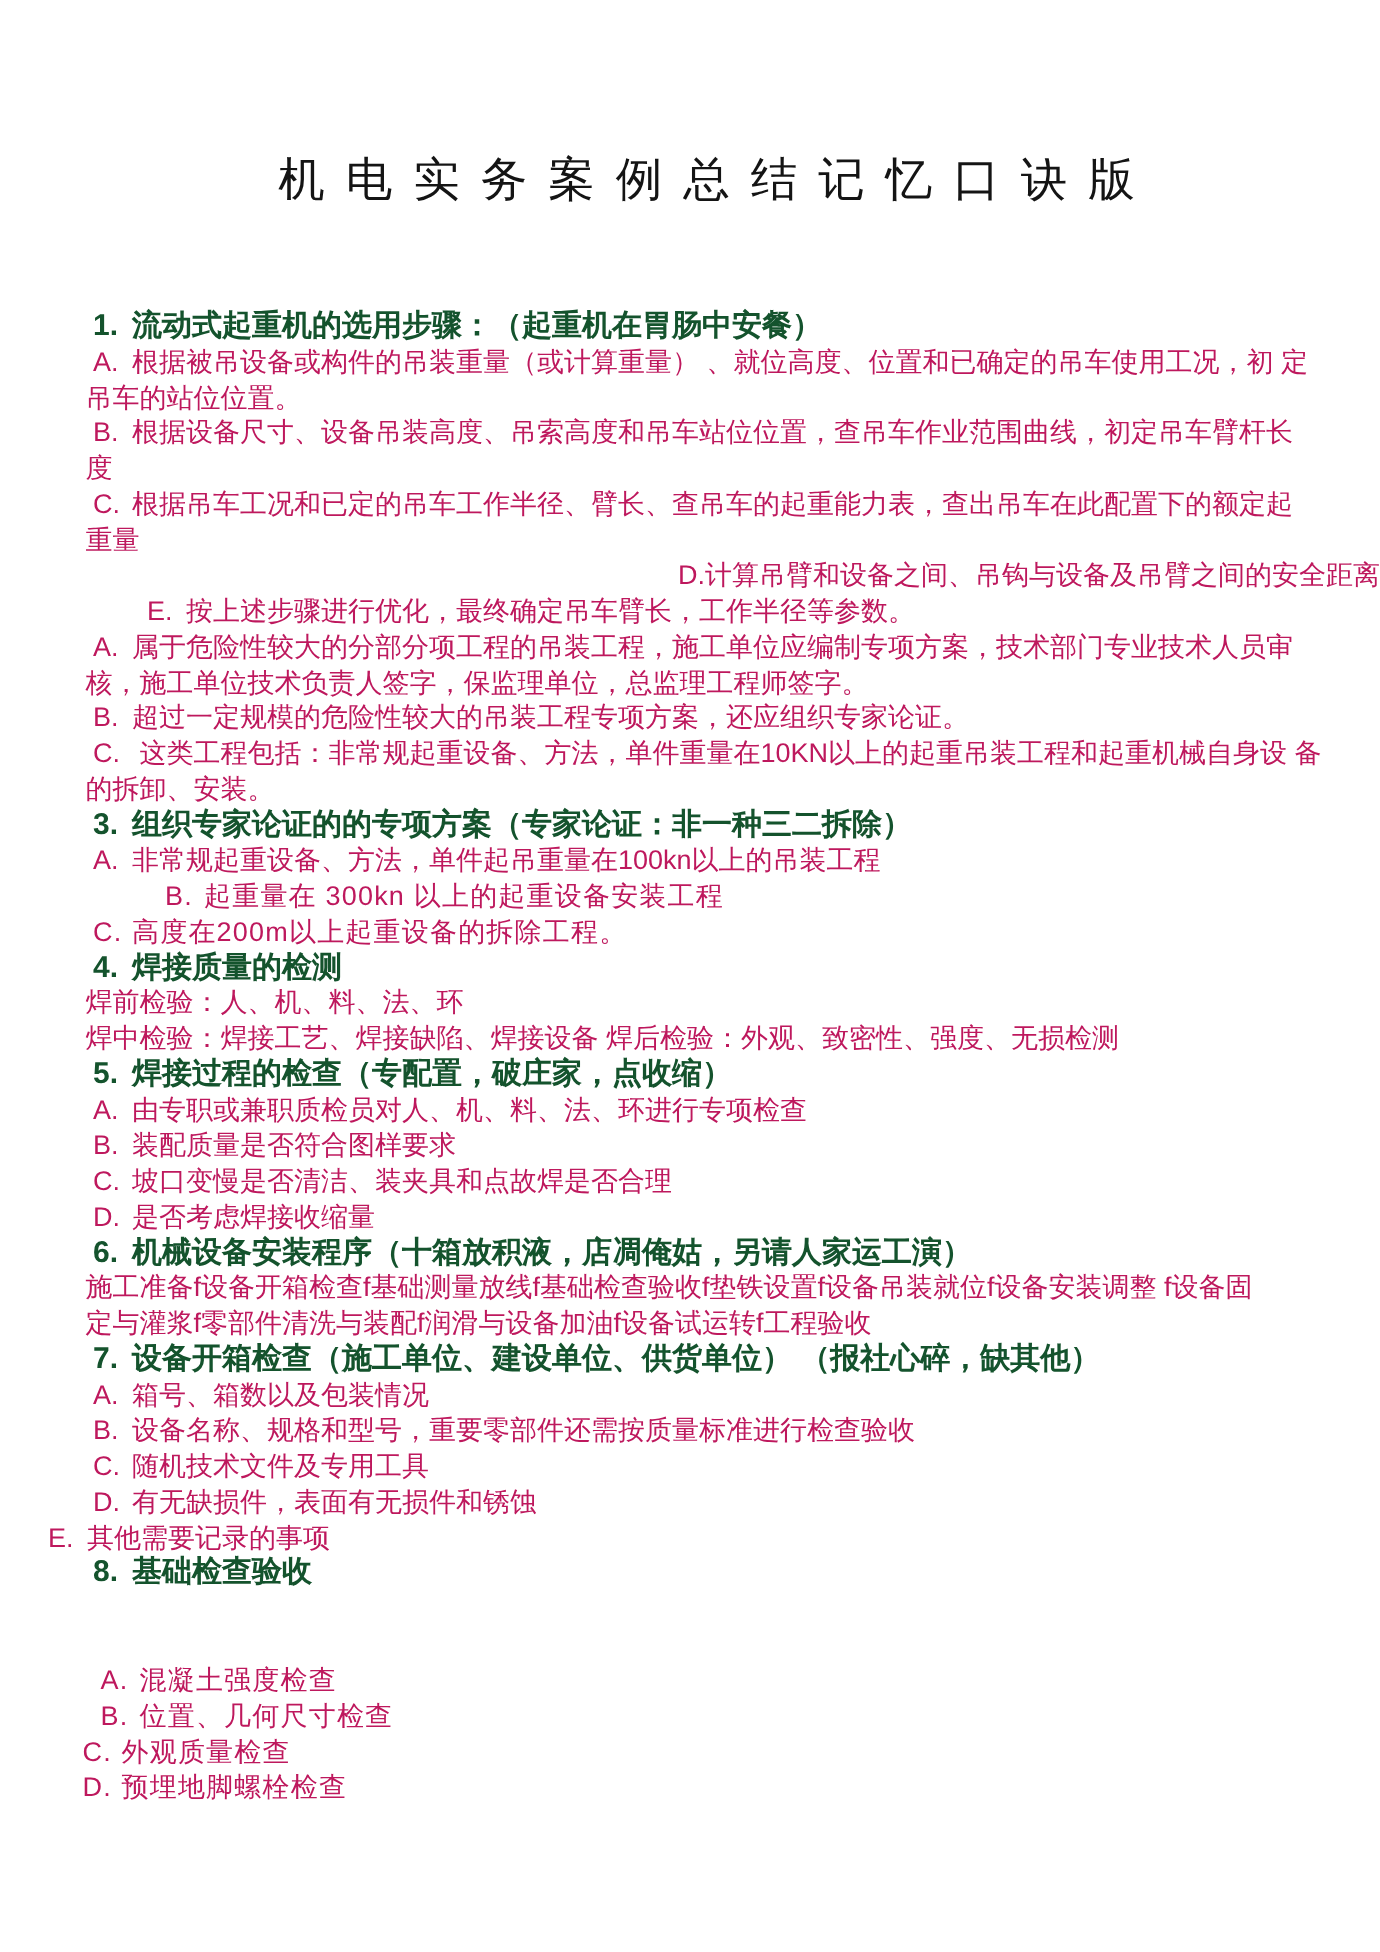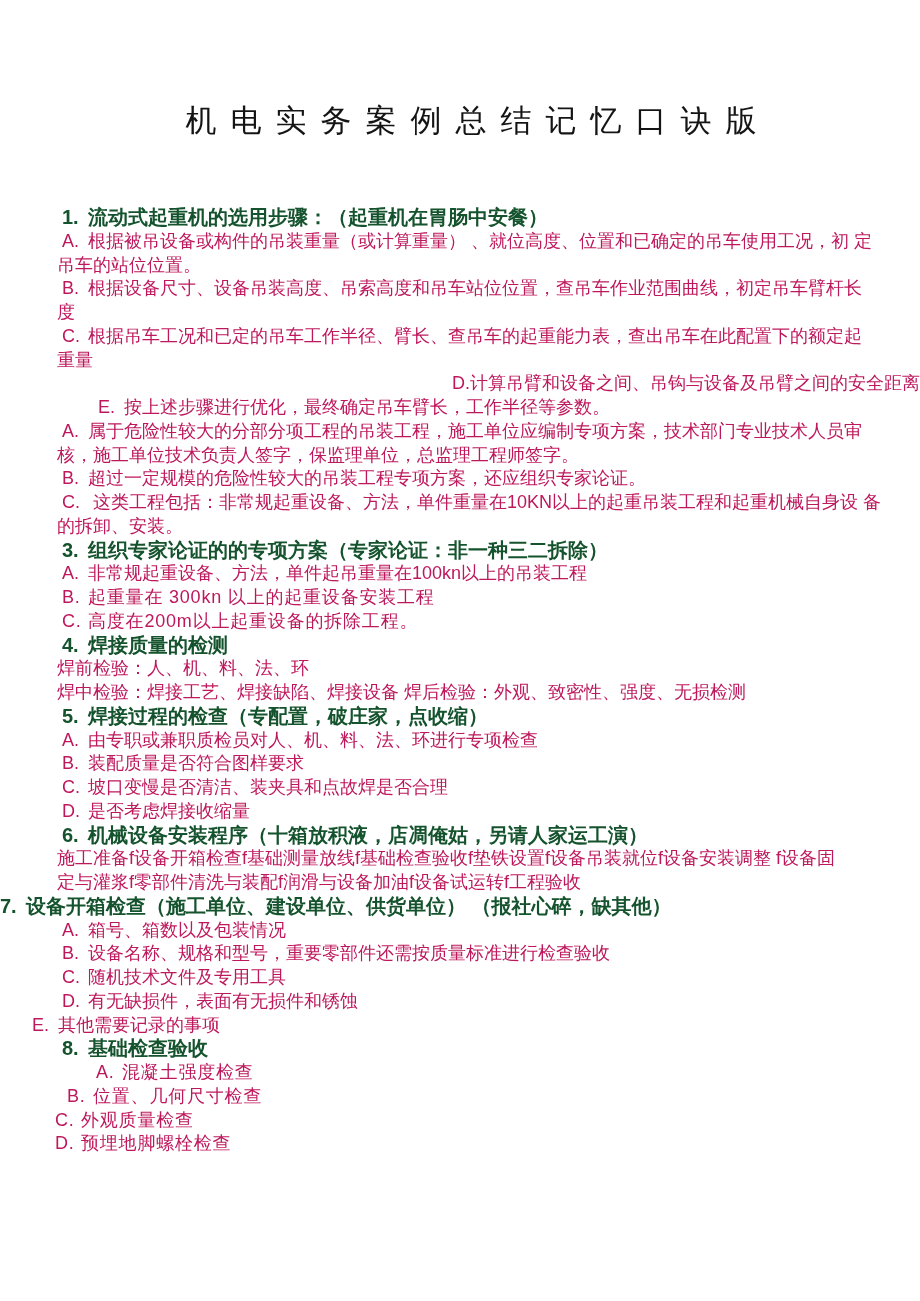--- a/index.html
+++ b/index.html
@@ -74,38 +74,38 @@
       <div class="line" style="padding-left: 57px;"><span>重量</span></div>
       <div class="line" style="padding-left: 62px; text-align: right;"><span class="marker">D.</span><span>计算吊臂和设备之间、吊钩与设备及吊臂之间的安全距离</span></div>
       <div class="line" style="padding-left: 98px;"><span class="marker">E.</span><span>按上述步骤进行优化，最终确定吊车臂长，工作半径等参数。</span></div>
       <div class="line" style="padding-left: 62px;"><span class="marker">A.</span><span>属于危险性较大的分部分项工程的吊装工程，施工单位应编制专项方案，技术部门专业技术人员审</span></div>
       <div class="line" style="padding-left: 57px;"><span>核，施工单位技术负责人签字，保监理单位，总监理工程师签字。</span></div>
       <div class="line" style="padding-left: 62px;"><span class="marker">B.</span><span>超过一定规模的危险性较大的吊装工程专项方案，还应组织专家论证。</span></div>
       <div class="line" style="padding-left: 62px;"><span class="marker">C.</span><span> 这类工程包括：非常规起重设备、方法，单件重量在10KN以上的起重吊装工程和起重机械自身设 备</span></div>
       <div class="line" style="padding-left: 57px;"><span>的拆卸、安装。</span></div>
       <div class="line heading" style="padding-left: 62px;"><span class="marker">3.</span><span>组织专家论证的的专项方案（专家论证：非一种三二拆除）</span></div>
       <div class="line" style="padding-left: 62px;"><span class="marker">A.</span><span>非常规起重设备、方法，单件起吊重量在100kn以上的吊装工程</span></div>
-      <div class="line wide" style="padding-left: 62px;"><span class="marker">B.</span><span>起重量在 300kn 以上的起重设备安装工程</span></div>
+      <div class="line wide" style="padding-left: 62px; margin-left: 48px;"><span class="marker">B.</span><span>起重量在 300kn 以上的起重设备安装工程</span></div>
       <div class="line wide" style="padding-left: 62px;"><span class="marker">C.</span><span>高度在200m以上起重设备的拆除工程。</span></div>
       <div class="line heading" style="padding-left: 62px;"><span class="marker">4.</span><span>焊接质量的检测</span></div>
       <div class="line" style="padding-left: 57px;"><span>焊前检验：人、机、料、法、环</span></div>
       <div class="line" style="padding-left: 57px;"><span>焊中检验：焊接工艺、焊接缺陷、焊接设备 焊后检验：外观、致密性、强度、无损检测</span></div>
       <div class="line heading" style="padding-left: 62px;"><span class="marker">5.</span><span>焊接过程的检查（专配置，破庄家，点收缩）</span></div>
       <div class="line" style="padding-left: 62px;"><span class="marker">A.</span><span>由专职或兼职质检员对人、机、料、法、环进行专项检查</span></div>
       <div class="line" style="padding-left: 62px;"><span class="marker">B.</span><span>装配质量是否符合图样要求</span></div>
       <div class="line" style="padding-left: 62px;"><span class="marker">C.</span><span>坡口变慢是否清洁、装夹具和点故焊是否合理</span></div>
       <div class="line" style="padding-left: 62px;"><span class="marker">D.</span><span>是否考虑焊接收缩量</span></div>
       <div class="line heading" style="padding-left: 62px;"><span class="marker">6.</span><span>机械设备安装程序（十箱放积液，店凋俺姑，另请人家运工演）</span></div>
       <div class="line" style="padding-left: 57px;"><span>施工准备f设备开箱检查f基础测量放线f基础检查验收f垫铁设置f设备吊装就位f设备安装调整 f设备固</span></div>
       <div class="line" style="padding-left: 57px;"><span>定与灌浆f零部件清洗与装配f润滑与设备加油f设备试运转f工程验收</span></div>
-      <div class="line heading" style=""><span class="marker">7.</span><span>设备开箱检查（施工单位、建设单位、供货单位） （报社心碎，缺其他）</span></div>
+      <div class="line heading" style="padding-left: 62px;"><span class="marker">7.</span><span>设备开箱检查（施工单位、建设单位、供货单位） （报社心碎，缺其他）</span></div>
       <div class="line" style="padding-left: 62px;"><span class="marker">A.</span><span>箱号、箱数以及包装情况</span></div>
       <div class="line" style="padding-left: 62px;"><span class="marker">B.</span><span>设备名称、规格和型号，重要零部件还需按质量标准进行检查验收</span></div>
       <div class="line" style="padding-left: 62px;"><span class="marker">C.</span><span>随机技术文件及专用工具</span></div>
       <div class="line" style="padding-left: 62px;"><span class="marker">D.</span><span>有无缺损件，表面有无损件和锈蚀</span></div>
       <div class="line" style="padding-left: 32px;"><span class="marker">E.</span><span>其他需要记录的事项</span></div>
       <div class="line heading" style="padding-left: 62px;"><span class="marker">8.</span><span>基础检查验收</span></div>
-      <div class="line wide" style="padding-left: 96px;"><span class="marker">A.</span><span>混凝土强度检查</span></div>
+      <div class="line wide" style="padding-left: 67px; margin-top: 48px;"><span class="marker">A.</span><span>混凝土强度检查</span></div>
       <div class="line wide" style="padding-left: 67px;"><span class="marker">B.</span><span>位置、几何尺寸检查</span></div>
       <div class="line wide" style="padding-left: 55px;"><span class="marker">C.</span><span>外观质量检查</span></div>
       <div class="line wide" style="padding-left: 55px;"><span class="marker">D.</span><span>预埋地脚螺栓检查</span></div>
     </div>
 </div>
 
 </body></html>

